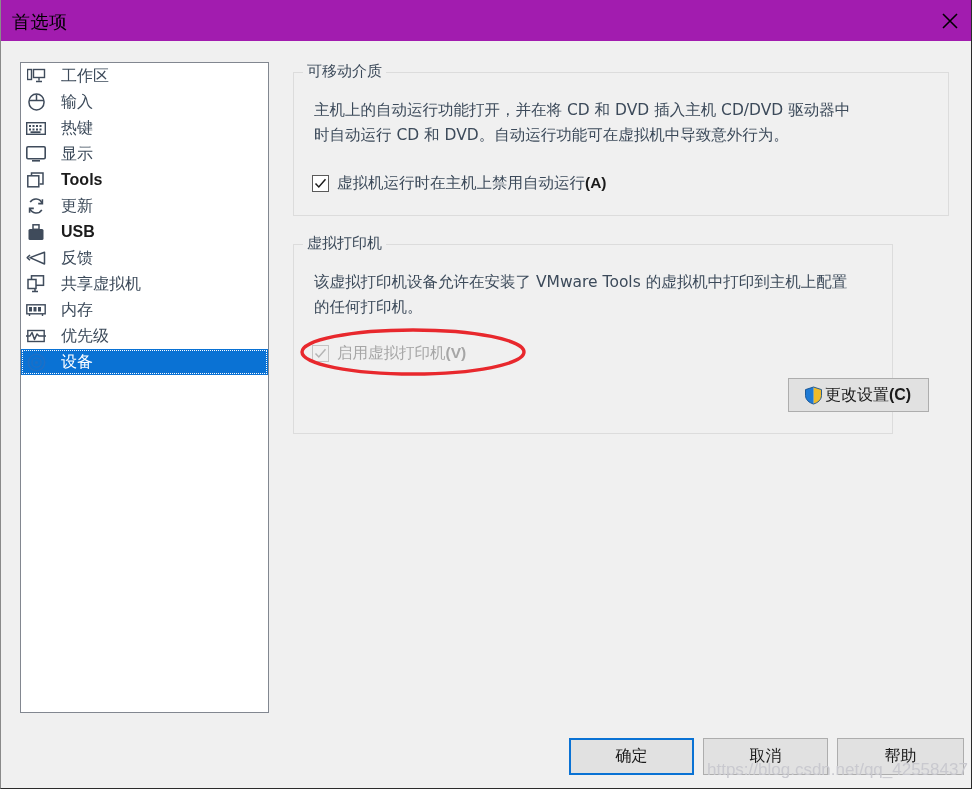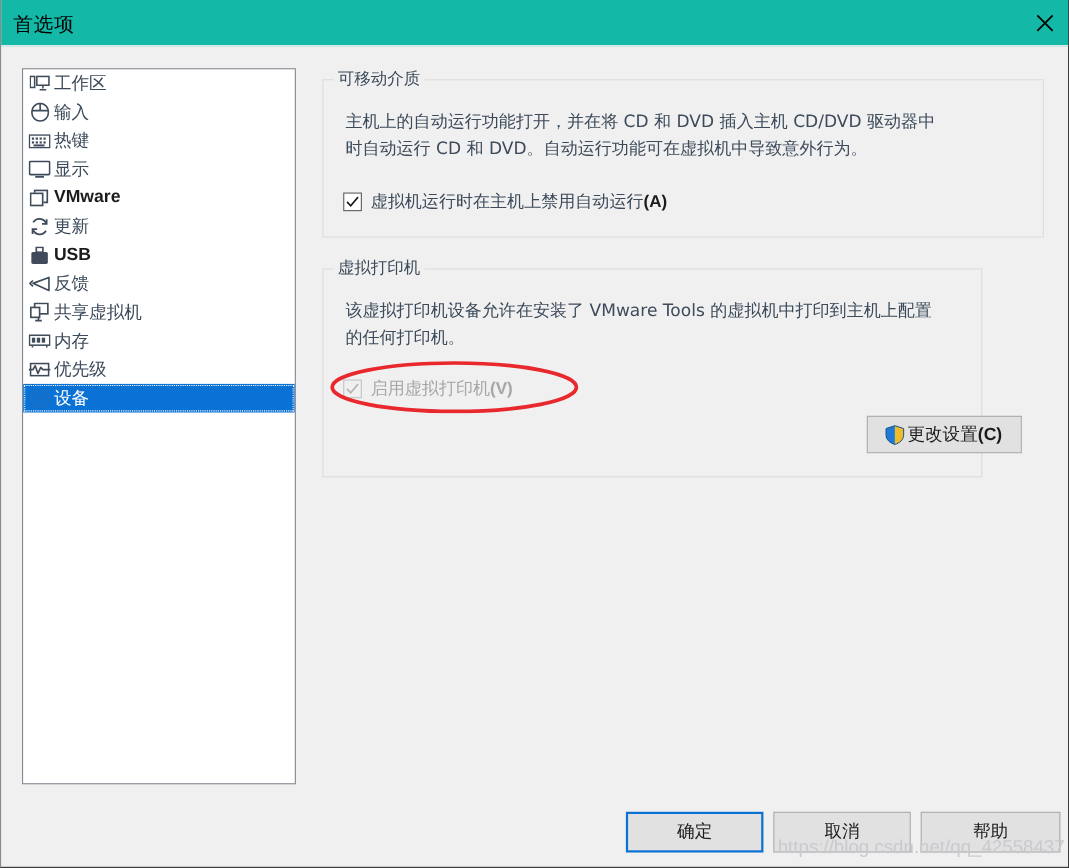--- a/index.html
+++ b/index.html
@@ -20,21 +20,21 @@
     border-right: 1px solid #2b2b2b;
     border-bottom: 1px solid #2b2b2b;
     box-sizing: border-box;
   }
   
   #titlebar {
     position: absolute;
     left: 0; top: 0;
     width: 972px;
     height: 42px;
-    background: #14b8a6;
+    background: #a21caf;
     border-bottom: 1px solid #f0f0f0;
     box-sizing: border-box;
   }
   #title-text {
     position: absolute;
     left: 11px;
     top: 10px;
     font-size: 18px;
     color: #000000;
     font-family: "DejaVu Sans", "Liberation Sans", sans-serif;
@@ -64,20 +64,21 @@
     box-sizing: border-box;
     overflow: hidden;
   }
   .side-item {
     height: 26px;
     display: flex;
     align-items: center;
     padding-left: 3px;
     box-sizing: border-box;
     cursor: default;
+    gap: 12px;
   }
   .side-item .ico {
     width: 24px;
     height: 22px;
     flex: 0 0 24px;
     display: flex;
     align-items: center;
     justify-content: center;
   }
   .side-item .lbl {
@@ -282,21 +283,21 @@
       <span class="lbl">显示</span>
     </div>
 
     <div class="side-item latin">
       <span class="ico">
         <svg width="18" height="17" viewBox="0 0 18 17">
           <rect x="0.8" y="3.8" width="11" height="11" fill="none" stroke="#3f4b5b" stroke-width="1.5"></rect>
           <path d="M4.5 3.3 V1 H16 V12 H12.5" fill="none" stroke="#3f4b5b" stroke-width="1.5"></path>
         </svg>
       </span>
-      <span class="lbl">VMware</span>
+      <span class="lbl">Tools</span>
     </div>
 
     <div class="side-item">
       <span class="ico">
         <svg width="18" height="18" viewBox="0 0 18 18">
           <path d="M15 6.2 A6.6 6.6 0 0 0 3.2 5.2" fill="none" stroke="#3f4b5b" stroke-width="1.6"></path>
           <path d="M3 11.8 A6.6 6.6 0 0 0 14.8 12.8" fill="none" stroke="#3f4b5b" stroke-width="1.6"></path>
           <path d="M15.4 2.3 L15.4 6.6 L11.2 6.6" fill="none" stroke="#3f4b5b" stroke-width="1.6"></path>
           <path d="M2.6 15.7 L2.6 11.4 L6.8 11.4" fill="none" stroke="#3f4b5b" stroke-width="1.6"></path>
         </svg>

